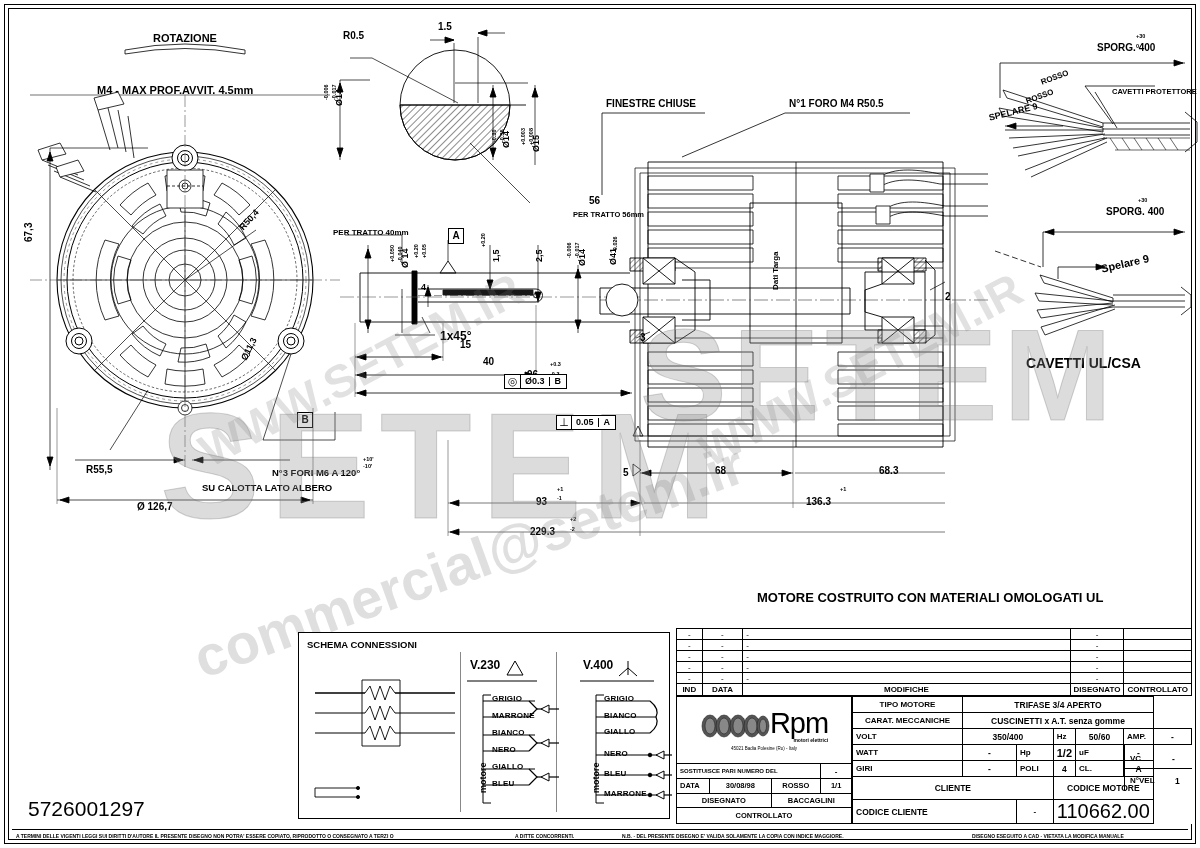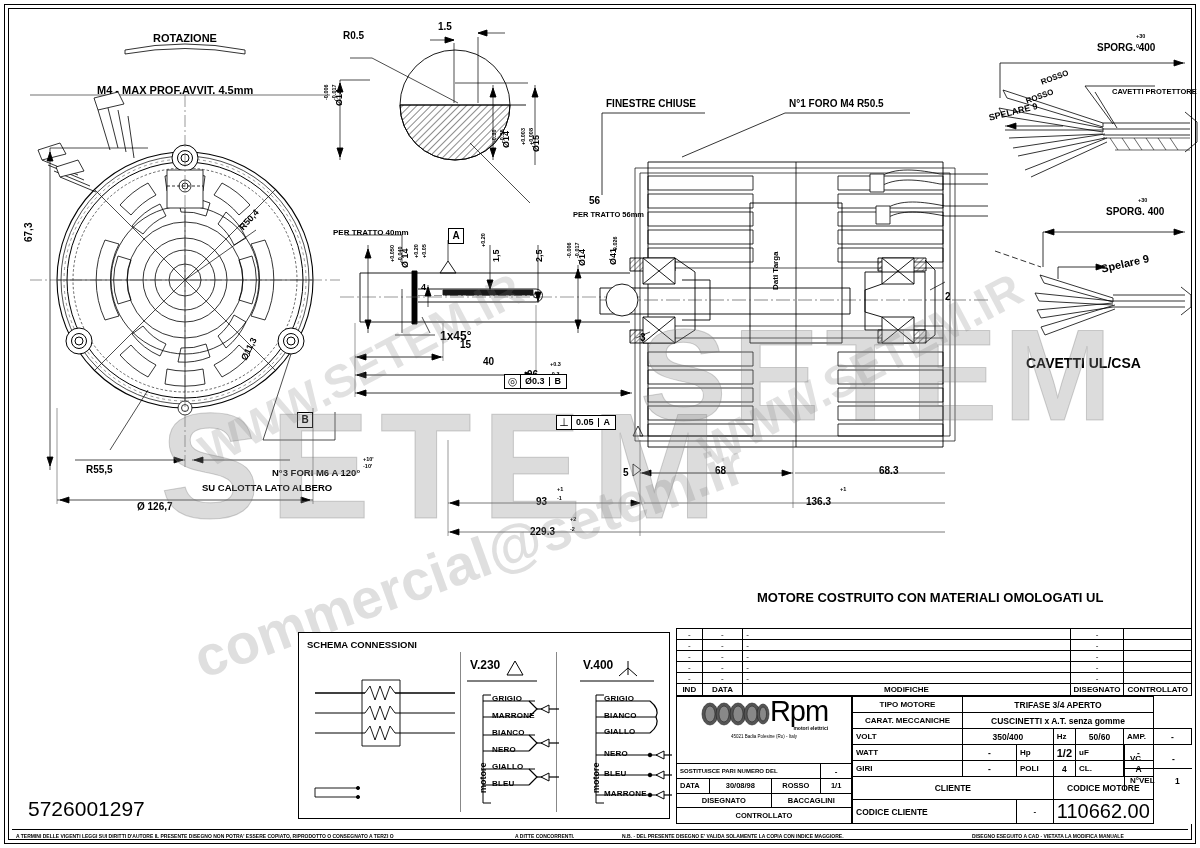--- a/index.html
+++ b/index.html
@@ -778,21 +778,21 @@
       </tr>
     </tbody>
       </table>
 
     <div style="display:flex; width:516px;">
 
       <table class="tb" style="width:176px;">
         <tbody>
             <tr>
           <td colspan="4" style="height:64px; padding:0;">
-            <div style="display:flex; align-items:center; height:100%; flex-direction:column;">
+            <div style="display:flex; align-items:center; justify-content:center; height:100%; flex-direction:column;">
               <div style="display:flex; align-items:center;">
                 <svg width="70" height="24" viewBox="0 0 70 24">
                   <g stroke="#222" fill="#555" stroke-width="0.6">
                     <ellipse cx="10" cy="12" rx="8" ry="11"></ellipse>
                         <ellipse cx="10" cy="12" rx="5" ry="8" fill="#888"></ellipse>
                     <ellipse cx="24" cy="12" rx="8" ry="11"></ellipse>
                         <ellipse cx="24" cy="12" rx="5" ry="8" fill="#888"></ellipse>
                     <ellipse cx="38" cy="12" rx="8" ry="11"></ellipse>
                         <ellipse cx="38" cy="12" rx="5" ry="8" fill="#888"></ellipse>
                     <ellipse cx="52" cy="12" rx="8" ry="11"></ellipse>

